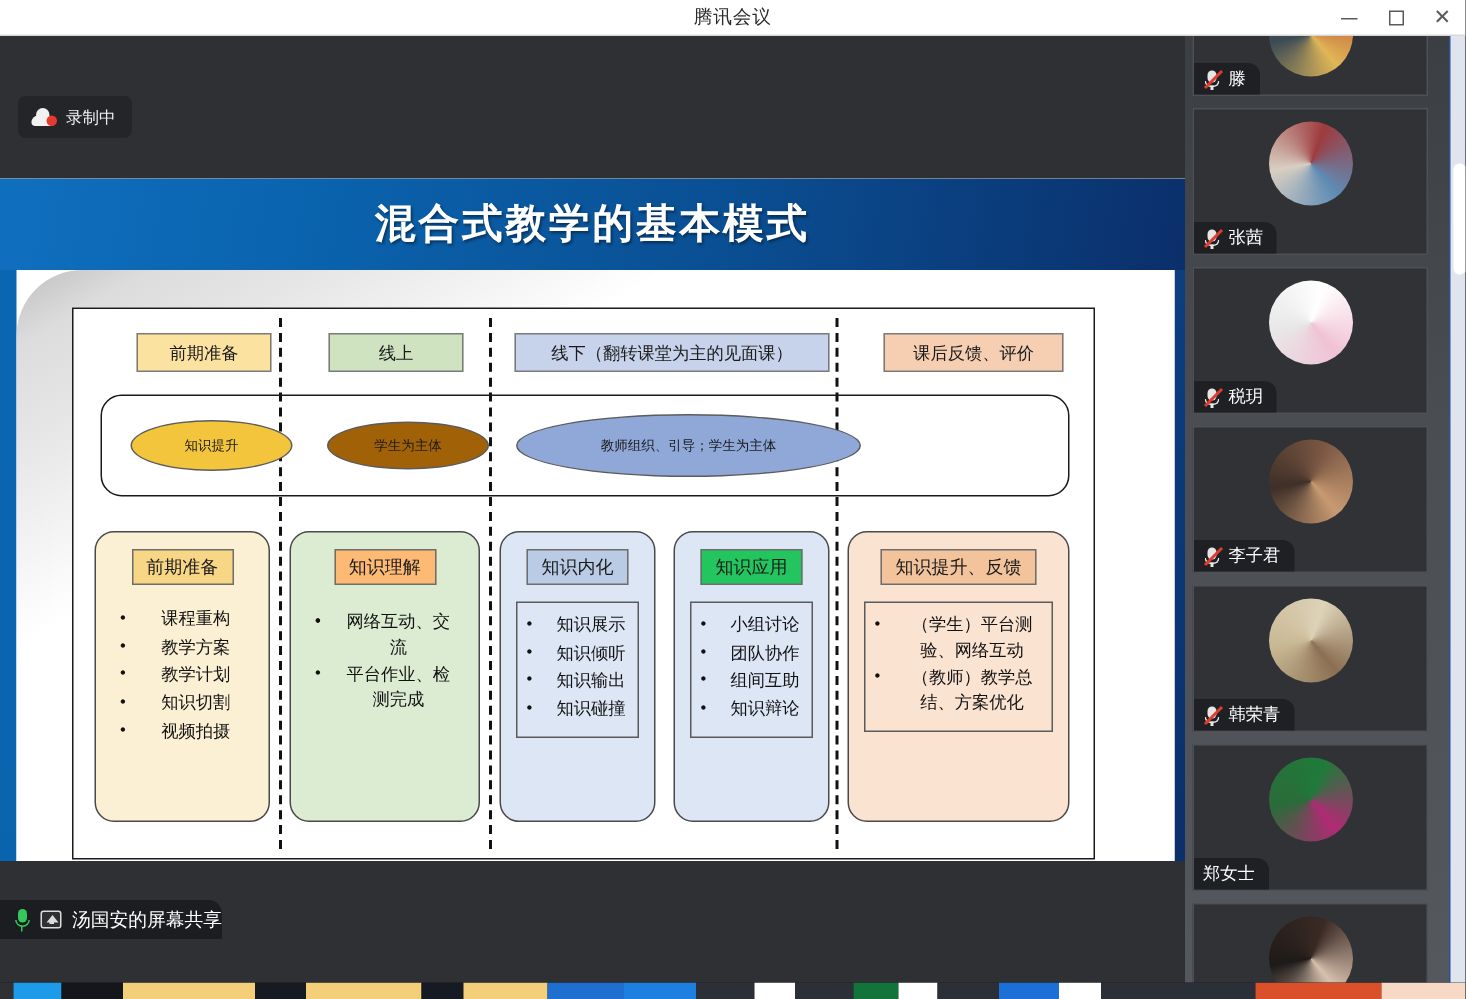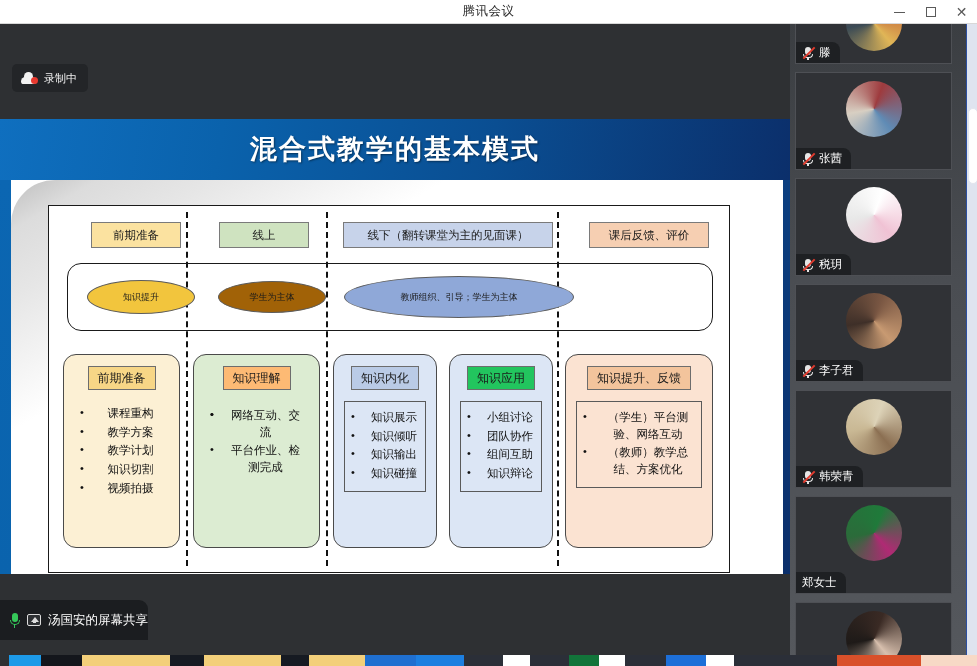--- a/index.html
+++ b/index.html
@@ -184,21 +184,21 @@
     position: absolute; left: 1px; top: 84px; width: 10px; height: 76px;
     background: #ffffff; border-radius: 6px; border: 1px solid #e2e6ee;
   }
 
   
   .sharebar {
     position: absolute; left: 0; bottom: 11px; width: 790px; height: 31px;
     background: #2e3033;
   }
   .share-pill {
-    position: absolute; left: 0; top: 0; height: 40px;
+    position: absolute; left: 0; top: 0; height: 26px;
     background: #1b1d20; border-top-right-radius: 9px;
     display: flex; align-items: center; gap: 7px; padding: 0 0 0 9px;
   }
   .mic-on { position: relative; width: 11px; height: 15px; flex:0 0 11px; }
   .mic-on .body {
     position: absolute; left: 2.5px; top: 0; width: 6px; height: 9px;
     background: #35c759; border-radius: 3px;
   }
   .mic-on .stand {
     position: absolute; left: 0.5px; top: 7px; width: 10px; height: 5px;

